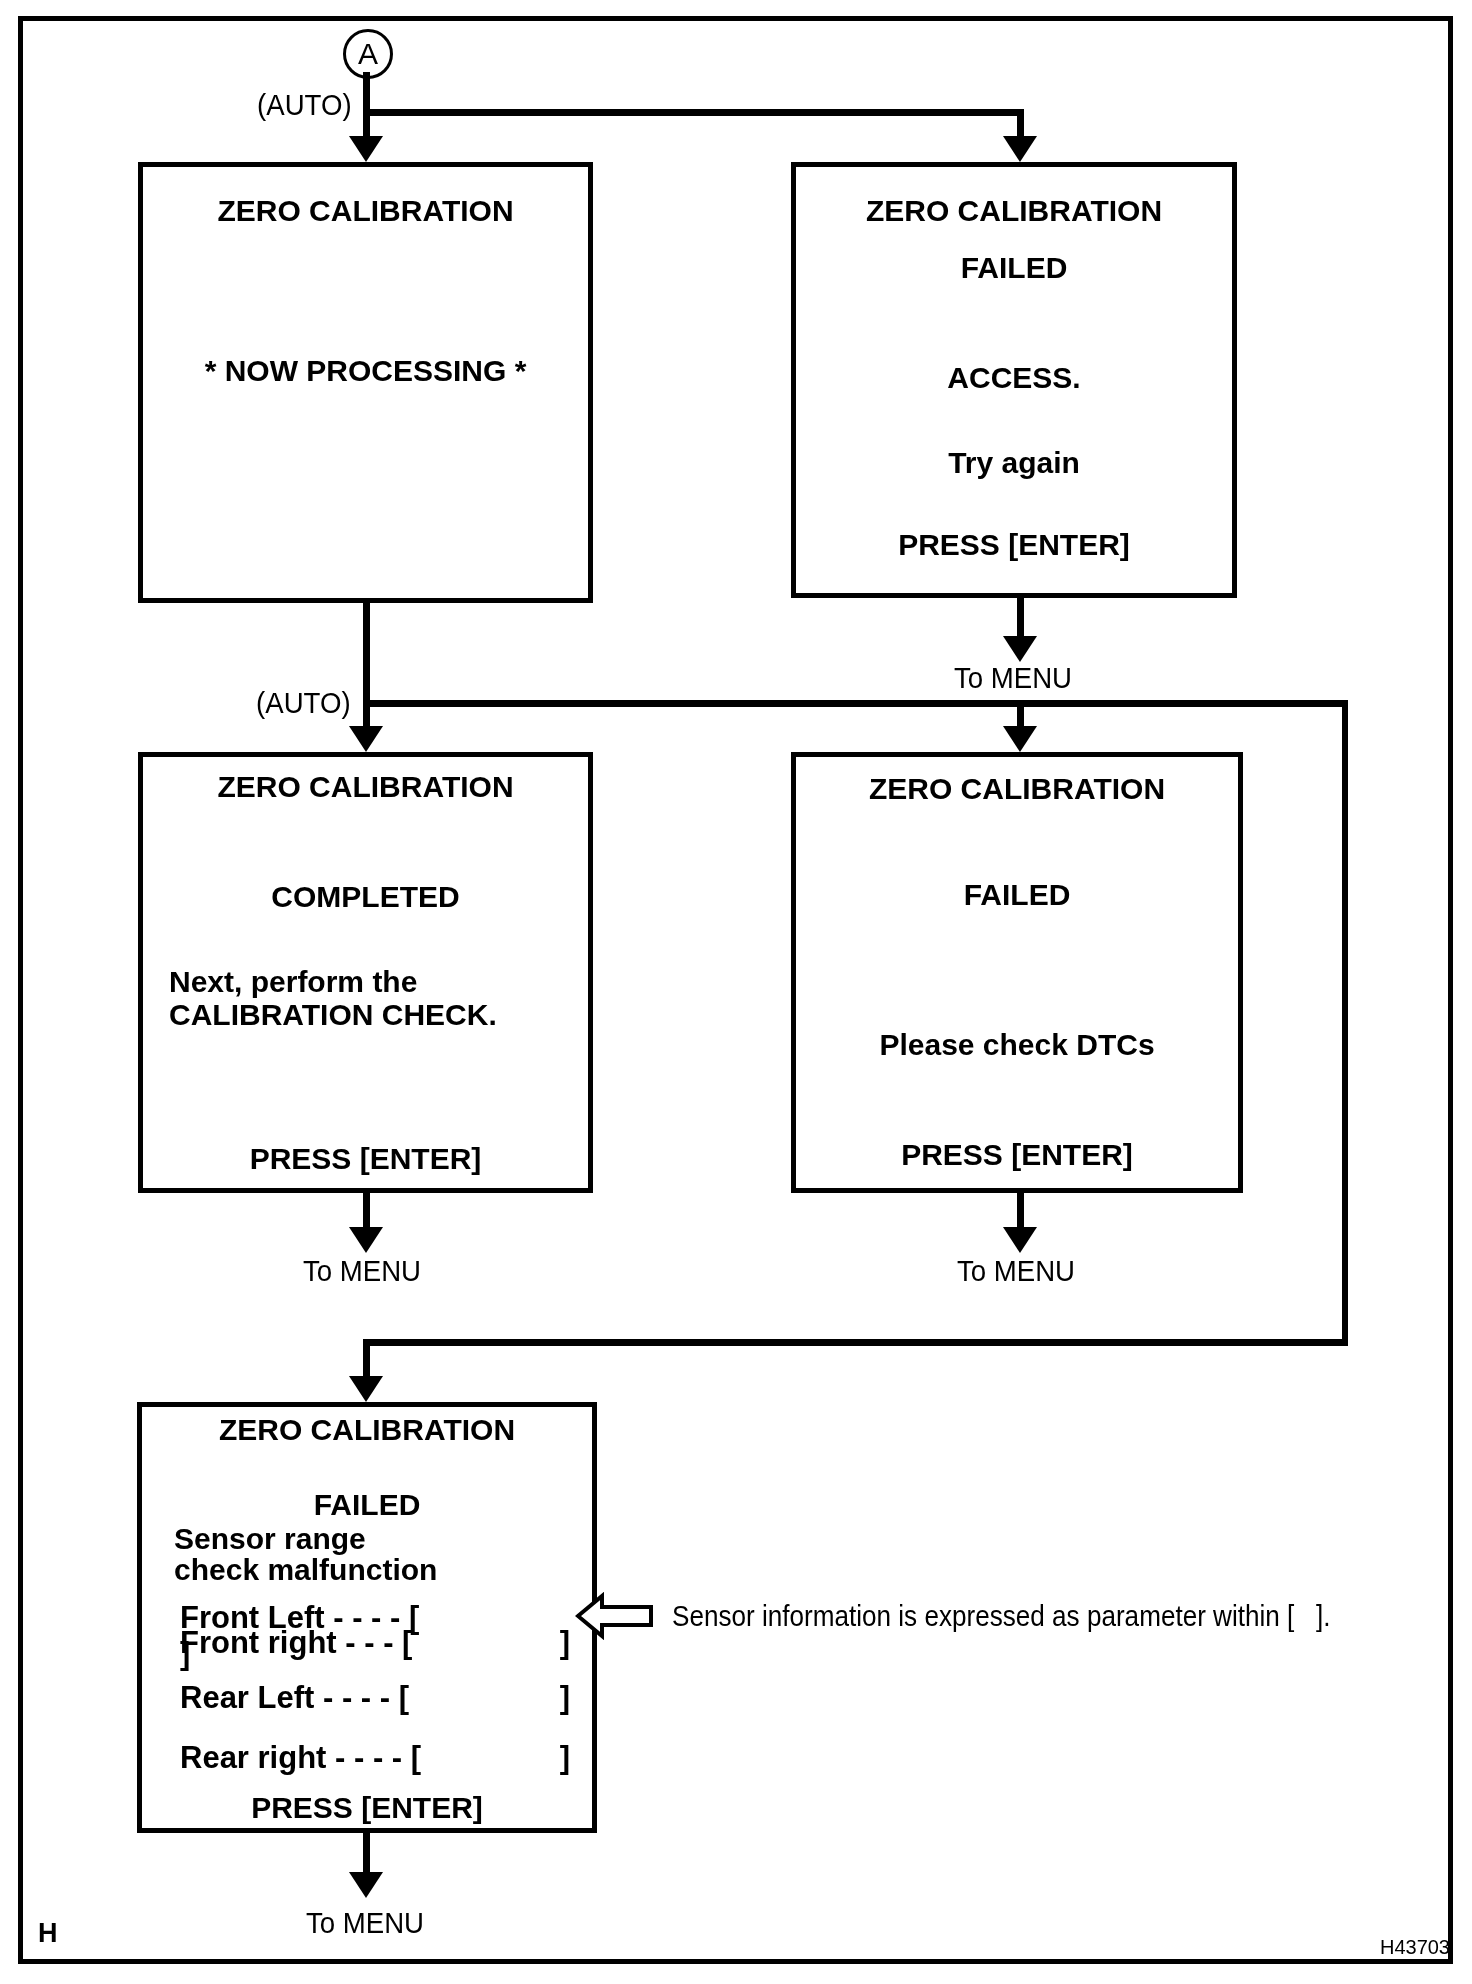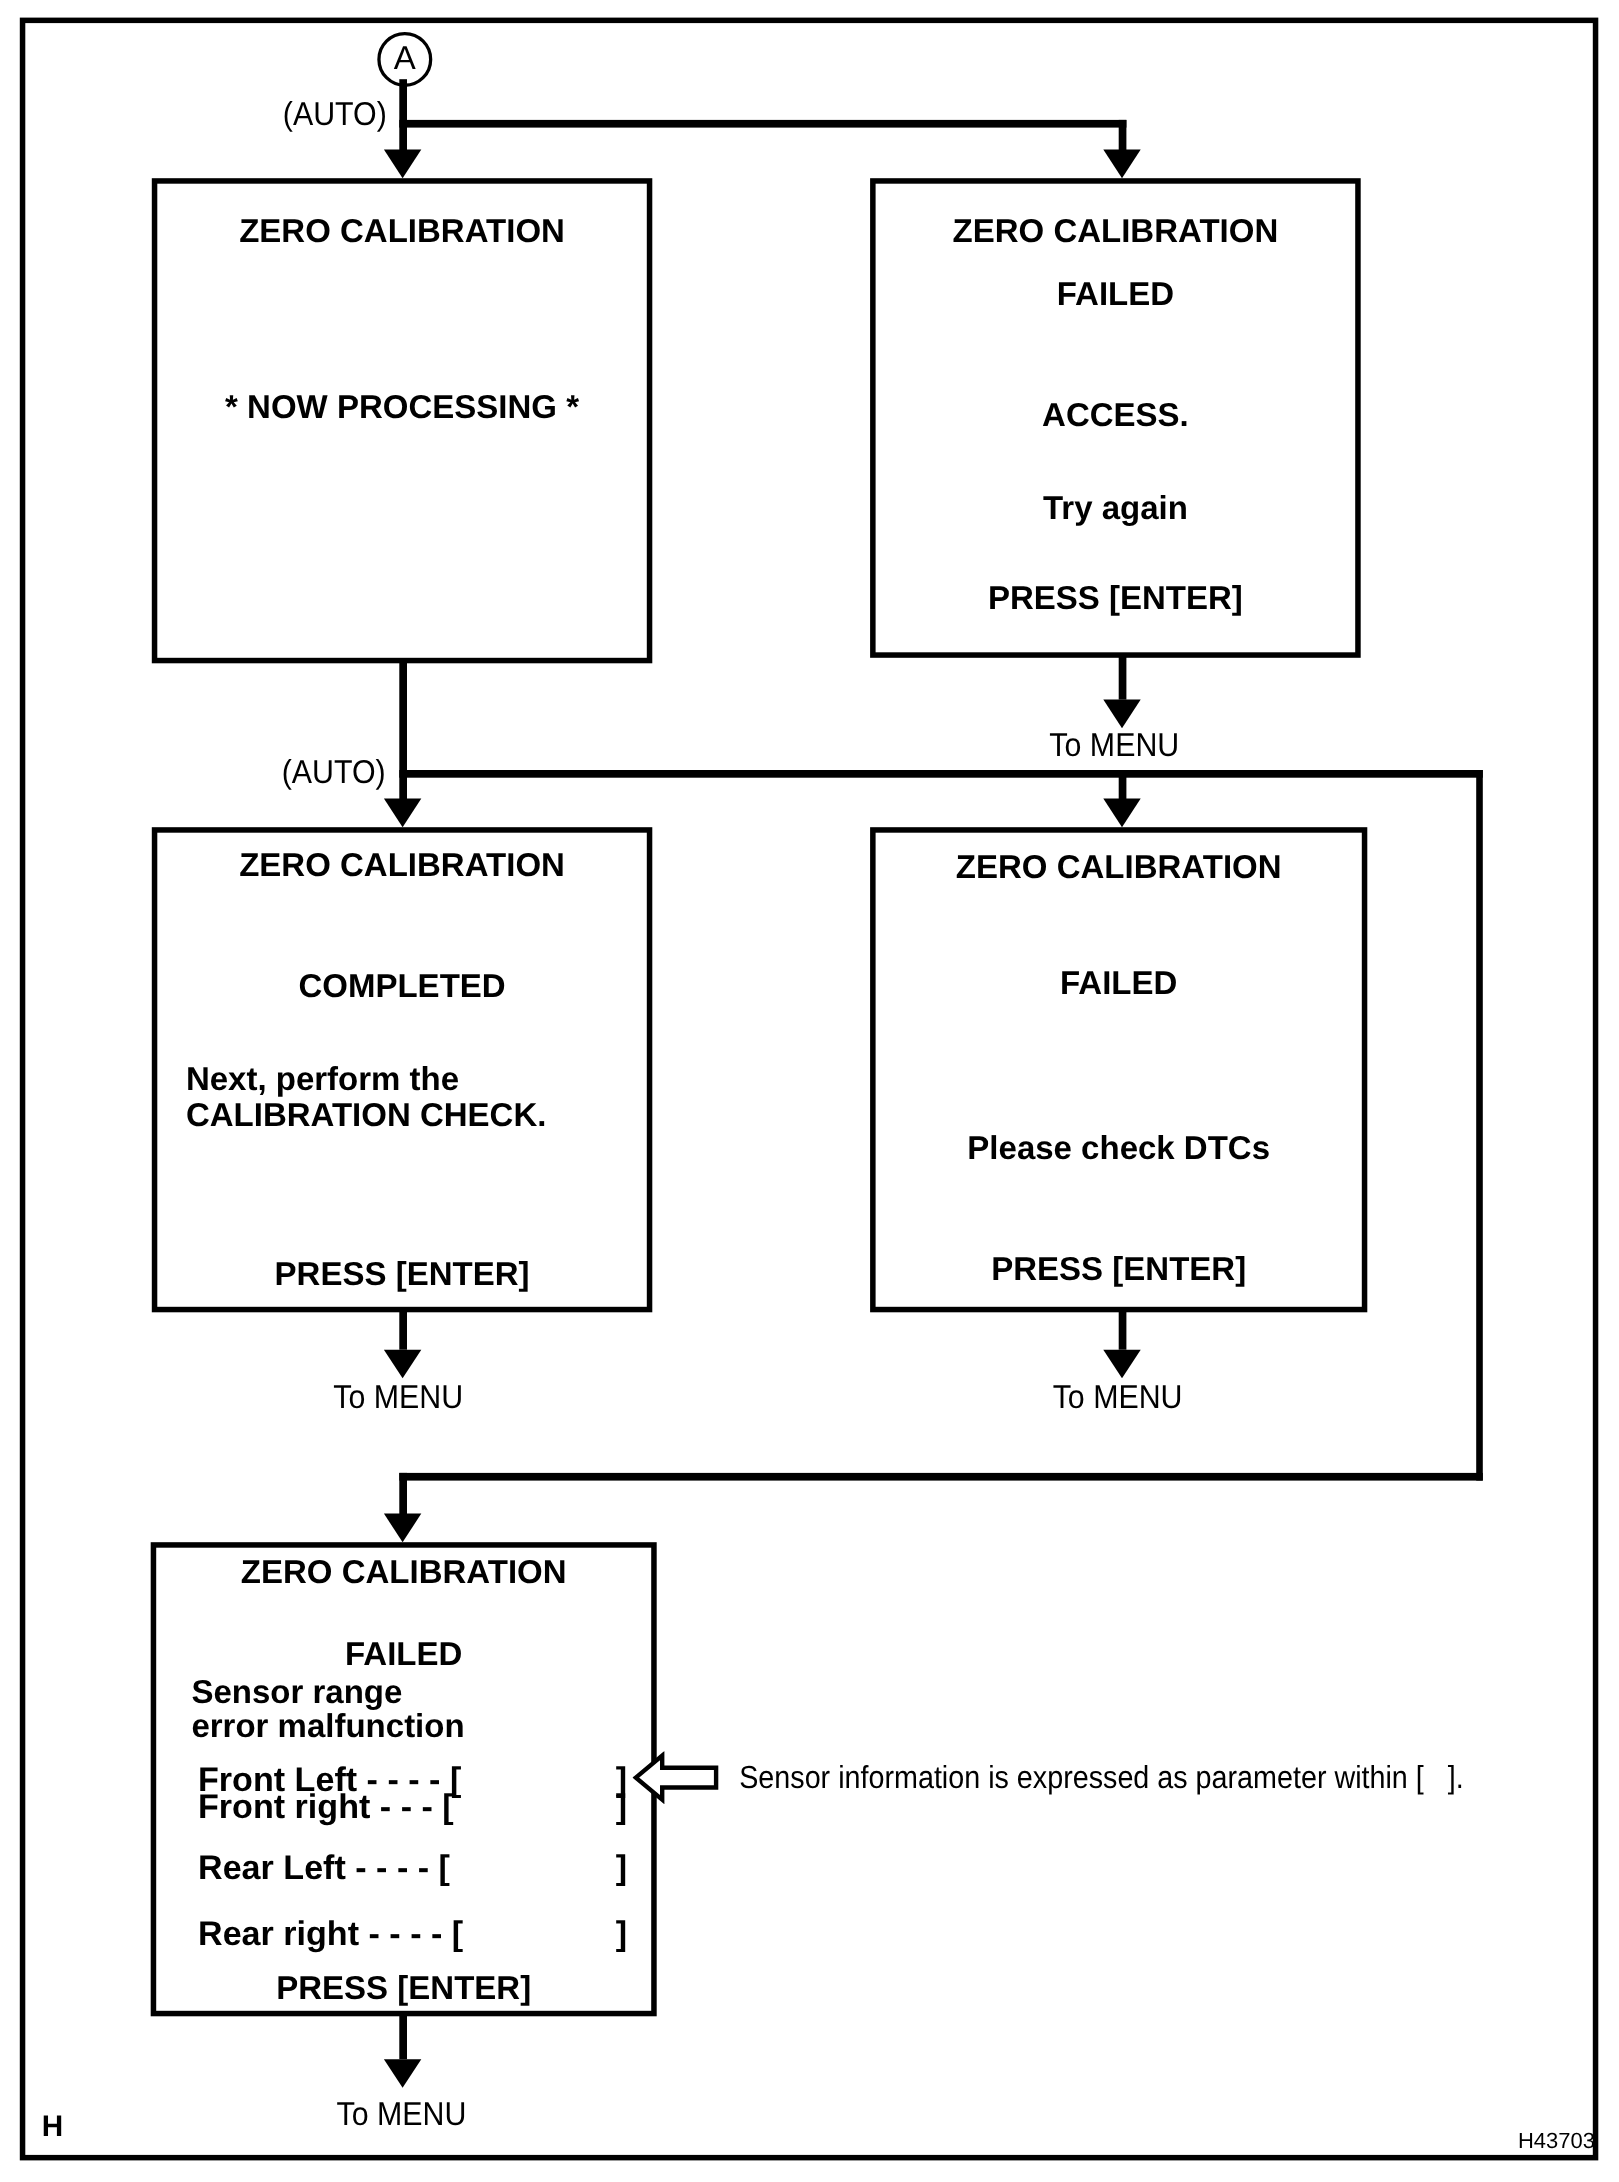--- a/index.html
+++ b/index.html
@@ -91,22 +91,22 @@
   <div class="lbl narrow" style="left:941px;top:1254px;width:150px;text-align:center;">To MENU</div>
 
   <div class="bline" style="left:363px;top:1339px;width:985px;height:7px;"></div>
   <div class="bline" style="left:363px;top:1339px;width:7px;height:39px;"></div>
   <div class="ah" style="left:349px;top:1376px;"></div>
 
   <div class="box" style="left:137px;top:1402px;width:450px;height:421px;">
     <div class="bt" style="top:6px;">ZERO CALIBRATION</div>
     <div class="bt" style="top:81px;">FAILED</div>
     <div class="bl" style="left:32px;top:115px;">Sensor range</div>
-    <div class="bl" style="left:32px;top:146px;">error malfunction</div>
-    <div class="row" style="top:193px;">
+    <div class="bl" style="left:32px;top:146px;">check malfunction</div>
+    <div class="row" style="top:193px;flex-direction:column;">
       <span>Front Left - - - - [</span>
       <span>]</span>
     </div>
     <div class="row" style="top:218px;gap:44px;">
       <span>Front right - - - [</span>
       <span>]</span>
     </div>
     <div class="row" style="top:273px;">
       <span>Rear Left - - - - [</span>
       <span>]</span>

